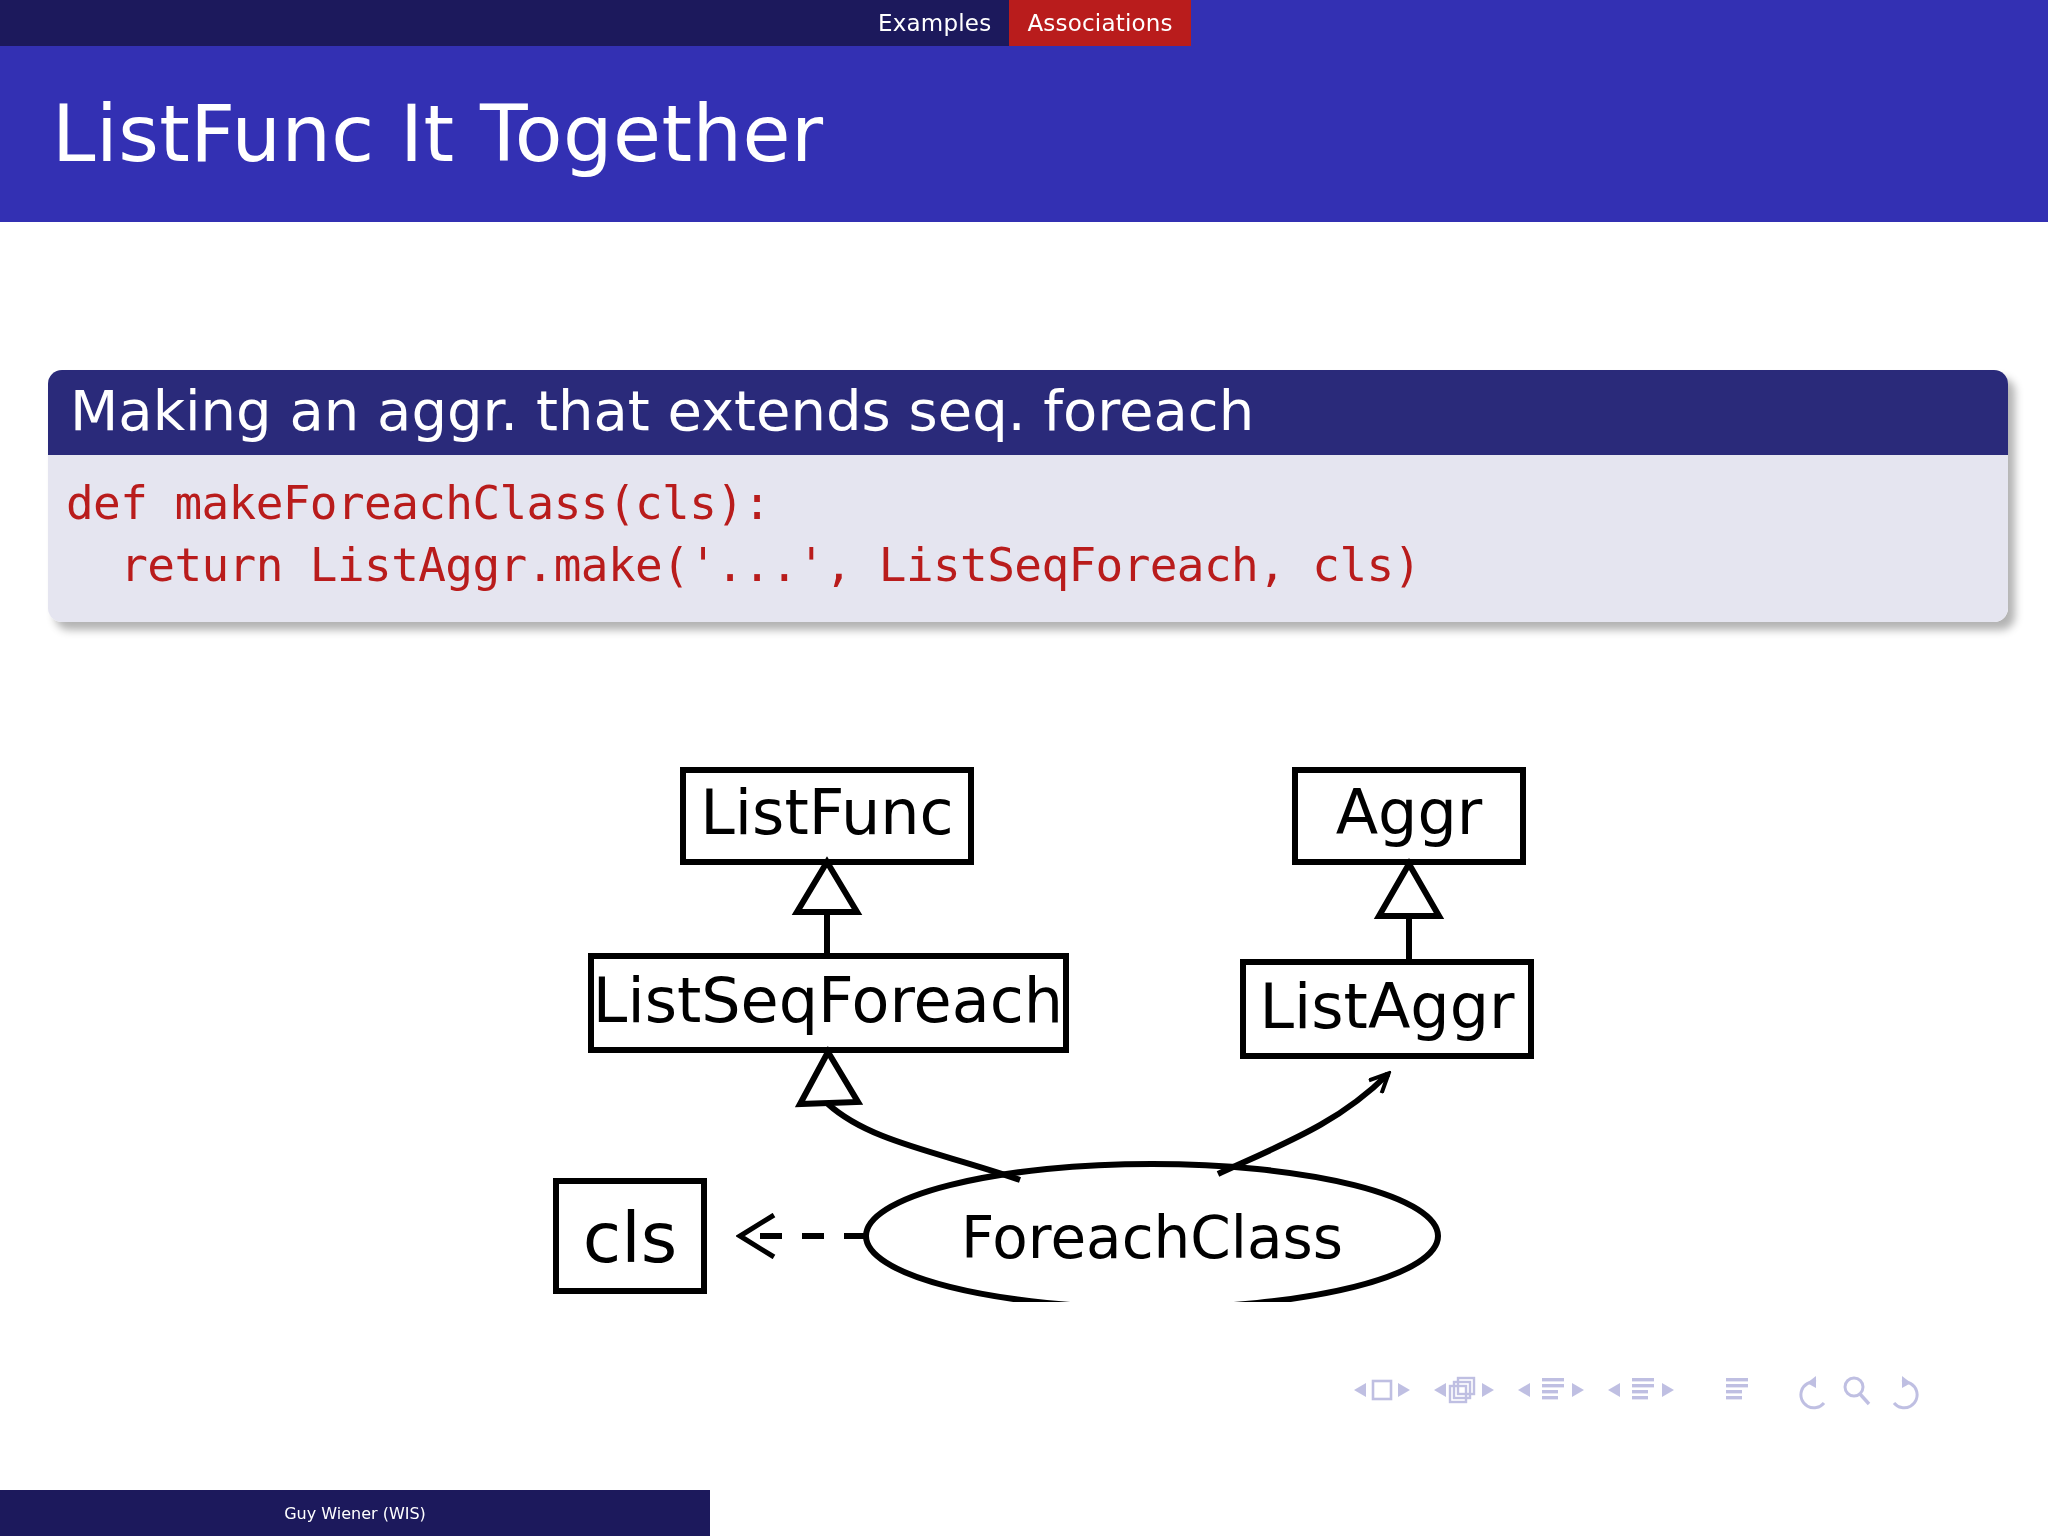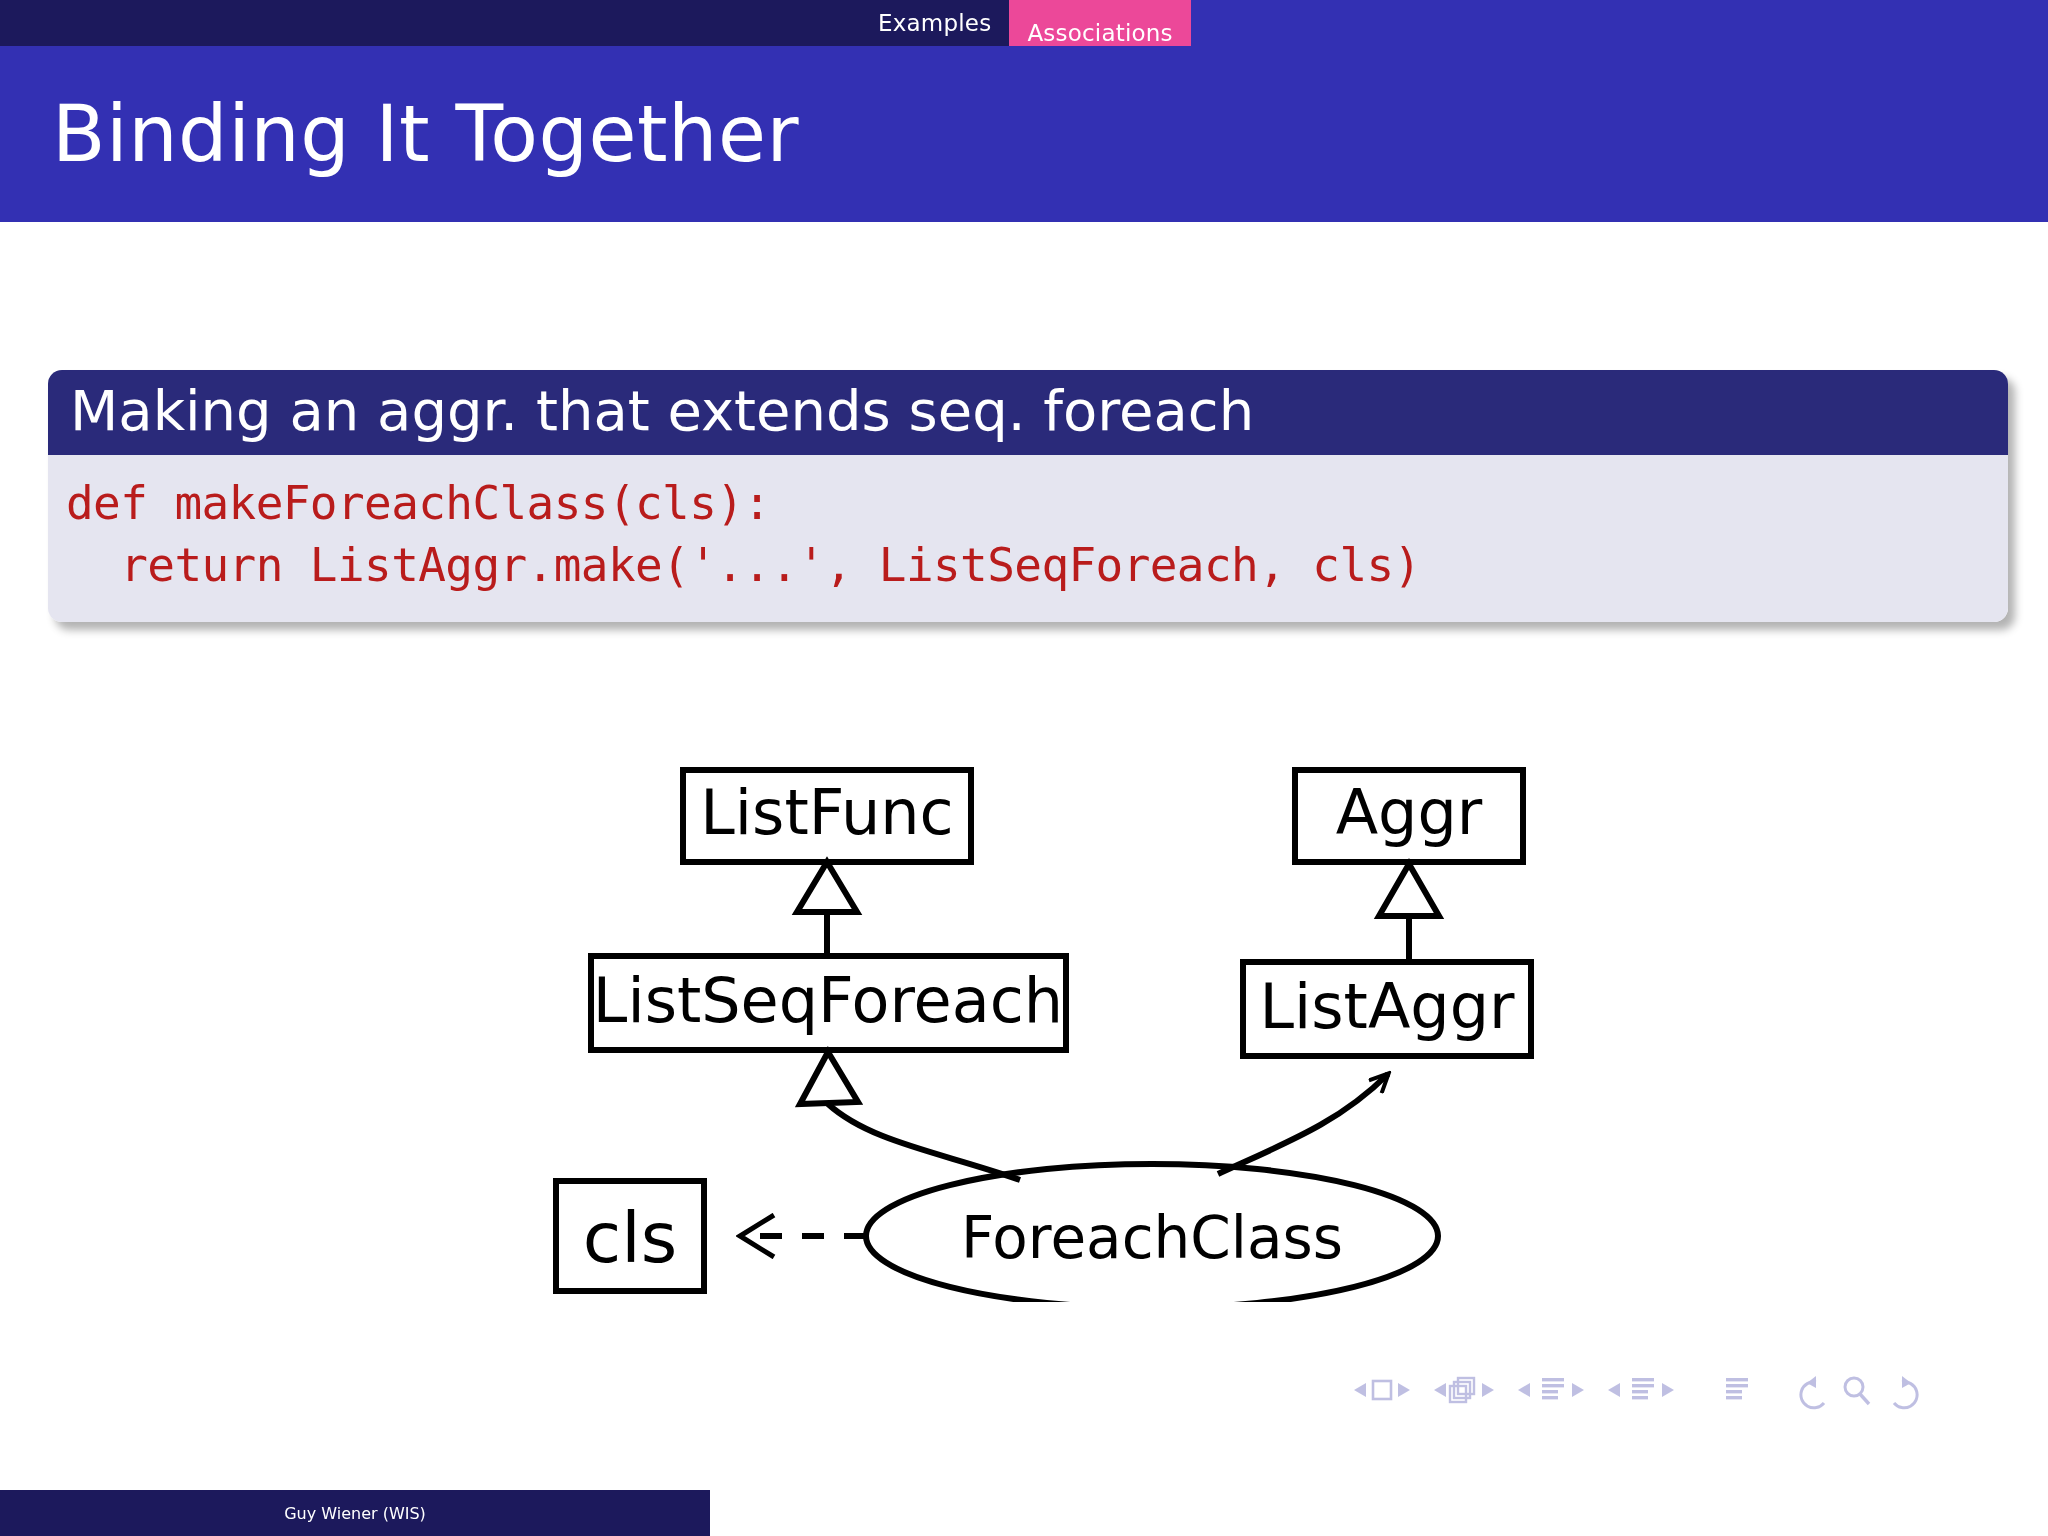--- a/index.html
+++ b/index.html
@@ -32,21 +32,21 @@
   .nav-item {
     display: flex;
     align-items: center;
     justify-content: center;
     color: #ffffff;
     font-size: 23px;
     letter-spacing: 0.2px;
     padding: 0 18px;
   }
   .nav-item.inactive { background: #1C195C; }
-  .nav-item.active   { background: #ec4899; align-items: flex-end; }
+  .nav-item.active   { background: #b91c1c; }
   .nav-fill {
     flex: 1 1 auto;
     background: #3330B3;
   }
 
   
   .titlebar {
     position: absolute;
     left: 0; top: 46px;
     width: 2048px;
@@ -168,21 +168,21 @@
   <div class="nav-item inactive">
     <span>Examples</span>
   </div>
   <div class="nav-item active">
     <span>Associations</span>
   </div>
   <div class="nav-fill"></div>
 </div>
 
 <div class="titlebar">
-  <div class="slide-title">Binding It Together</div>
+  <div class="slide-title">ListFunc It Together</div>
 </div>
 
 <div class="content">
 
   <div class="block">
     <div class="block-title">Making an aggr. that extends seq. foreach</div>
     <div class="block-body">
       <div class="code-line">def makeForeachClass(cls):</div>
       <div class="code-line">  return ListAggr.make('...', ListSeqForeach, cls)</div>
     </div>

